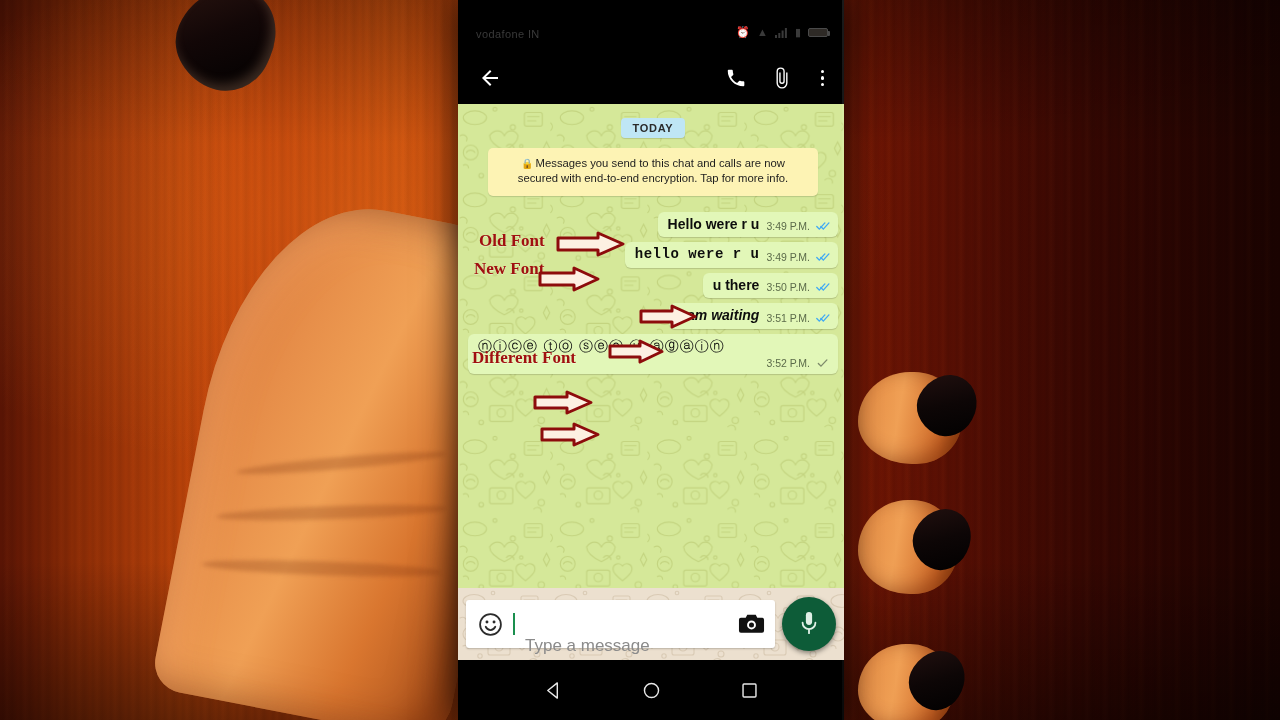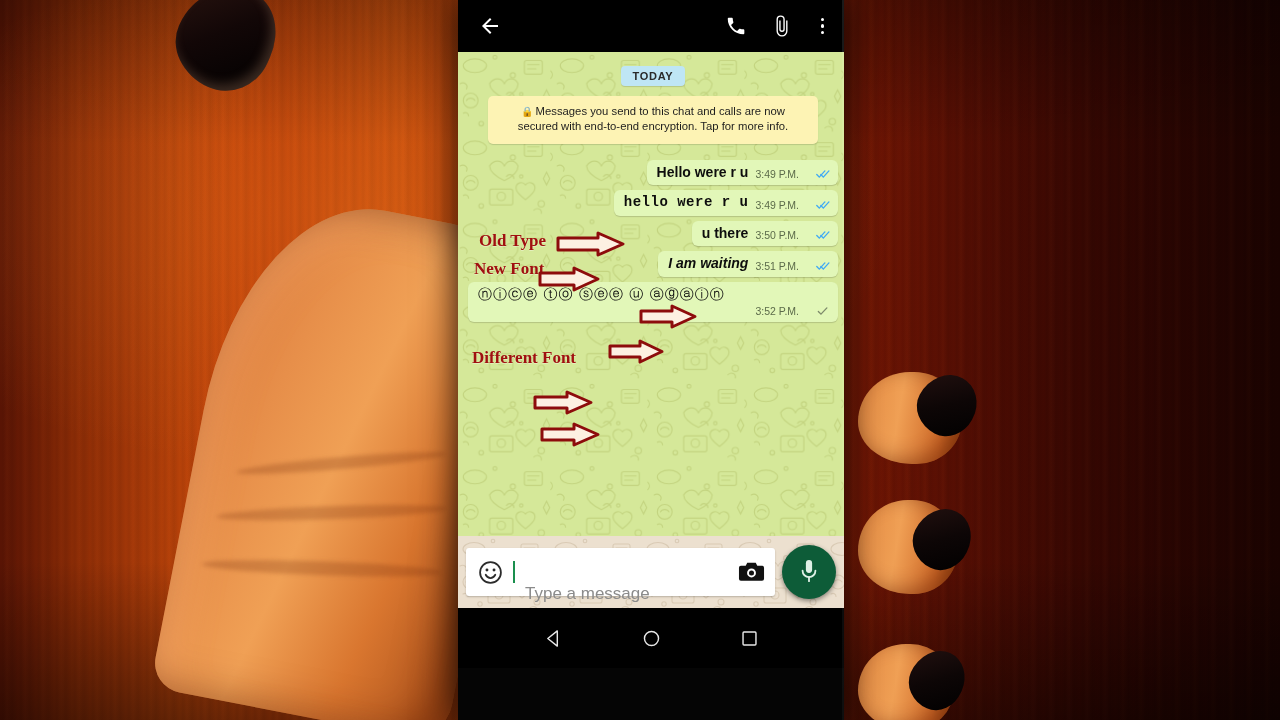--- a/index.html
+++ b/index.html
@@ -172,21 +172,21 @@
     background: #e2f7b8;
     border-radius: 6px;
     padding: 4px 8px 4px 10px;
     box-shadow: 0 1px 1px rgba(0,0,0,.16);
     display: flex; align-items: flex-end; gap: 7px;
     max-width: 330px;
     position: relative;
   }
   .bubble-wide { width: 100%; max-width: 100%; flex-direction: column; align-items: stretch; gap: 0; }
   .msg-text { color: #0d0d0d; font-size: 14px; line-height: 1.25; white-space: nowrap; }
-  .meta { display: flex; align-items: center; gap: 17px; white-space: nowrap; padding-bottom: 1px; }
+  .meta { display: flex; align-items: center; gap: 6px; white-space: nowrap; padding-bottom: 1px; }
   .meta-time { font-size: 10.5px; color: #5c6b4a; }
   .tick { width: 14px; height: 10px; display: block; }
   .meta-right { align-self: flex-end; margin-top: 2px; }
 
   .f-old   { font-family: "Liberation Sans", sans-serif; font-weight: bold; }
   .f-new   { font-family: "Liberation Mono", monospace; font-weight: bold; letter-spacing: .5px; }
   .f-bold  { font-family: "Liberation Sans", sans-serif; font-weight: bold; }
   .f-ital  { font-family: "Liberation Sans", sans-serif; font-weight: bold; font-style: italic; }
   .f-circ  { font-family: "DejaVu Sans", sans-serif; font-size: 14px; letter-spacing: 1px; }
   .f-greek { font-family: "DejaVu Sans", sans-serif; font-weight: bold; font-size: 14.5px; letter-spacing: .4px; }
@@ -277,20 +277,35 @@
 
   <div id="finger1" class="finger"></div>
   <div id="finger1-nail" class="finger-nail"></div>
   <div id="finger2" class="finger"></div>
   <div id="finger2-nail" class="finger-nail"></div>
   <div id="finger3" class="finger"></div>
   <div id="finger3-nail" class="finger-nail"></div>
 
   <div id="phone">
 
+    <div id="status-bar">
+      <span id="status-carrier">vodafone IN</span>
+      <div id="status-right">
+        <span class="status-ico">⏰</span>
+        <span class="status-ico">▲</span>
+        <svg width="13" height="10" viewBox="0 0 13 10">
+          <rect x="0" y="7" width="2" height="3" fill="#3a3a3a"></rect>
+          <rect x="3.3" y="5" width="2" height="5" fill="#3a3a3a"></rect>
+          <rect x="6.6" y="2.5" width="2" height="7.5" fill="#3a3a3a"></rect>
+          <rect x="9.9" y="0" width="2" height="10" fill="#3a3a3a"></rect>
+        </svg>
+        <span class="status-ico">▮</span>
+        <span id="battery-body"></span>
+      </div>
+    </div>
 
     <div id="app-bar">
       <svg id="back-arrow" viewBox="0 0 24 24">
         <path d="M20 11H7.8l5.6-5.6L12 4l-8 8 8 8 1.4-1.4L7.8 13H20z" fill="#ffffff"></path>
       </svg>
       <div id="app-bar-spacer"></div>
       <div id="app-bar-actions">
         <svg class="appbar-icon" viewBox="0 0 24 24">
           <path d="M6.6 10.8c1.4 2.8 3.8 5.1 6.6 6.6l2.2-2.2c.3-.3.7-.4 1-.2 1.2.4 2.4.6 3.7.6.6 0 1 .4 1 1V20c0 .6-.4 1-1 1C10.6 21 3 13.4 3 4c0-.6.4-1 1-1h3.5c.6 0 1 .4 1 1 0 1.3.2 2.5.6 3.7.1.3 0 .7-.2 1l-2.3 2.1z" fill="#ffffff"></path>
         </svg>
@@ -457,21 +472,21 @@
         <circle cx="10" cy="10" r="7.4" fill="none" stroke="#e8e8e8" stroke-width="1.5"></circle>
       </svg>
       <svg class="nav-ico" viewBox="0 0 20 20">
         <rect x="3.2" y="3.2" width="13.6" height="13.6" rx="1" fill="none" stroke="#e8e8e8" stroke-width="1.5"></rect>
       </svg>
     </div>
 
     <div id="phone-edge-light"></div>
   </div>
 
-  <span class="annot-label" id="label-old">Old Type</span>
+  <span class="annot-label" id="label-old">Old Font</span>
   <span class="annot-label" id="label-new">New Font</span>
   <span class="annot-label" id="label-diff">Different Font</span>
 
   <svg class="annot-arrow" id="arrow-old" viewBox="0 0 70 26">
     <path d="M2 7h40V2l25 11-25 11v-5H2z" fill="#fdf0e2" stroke="#8d0c0c" stroke-width="3" stroke-linejoin="round"></path>
   </svg>
   <svg class="annot-arrow" id="arrow-new" viewBox="0 0 64 26">
     <path d="M2 7h34V2l24 11-24 11v-5H2z" fill="#fdf0e2" stroke="#8d0c0c" stroke-width="3" stroke-linejoin="round"></path>
   </svg>
   <svg class="annot-arrow" id="arrow-u" viewBox="0 0 60 25">

